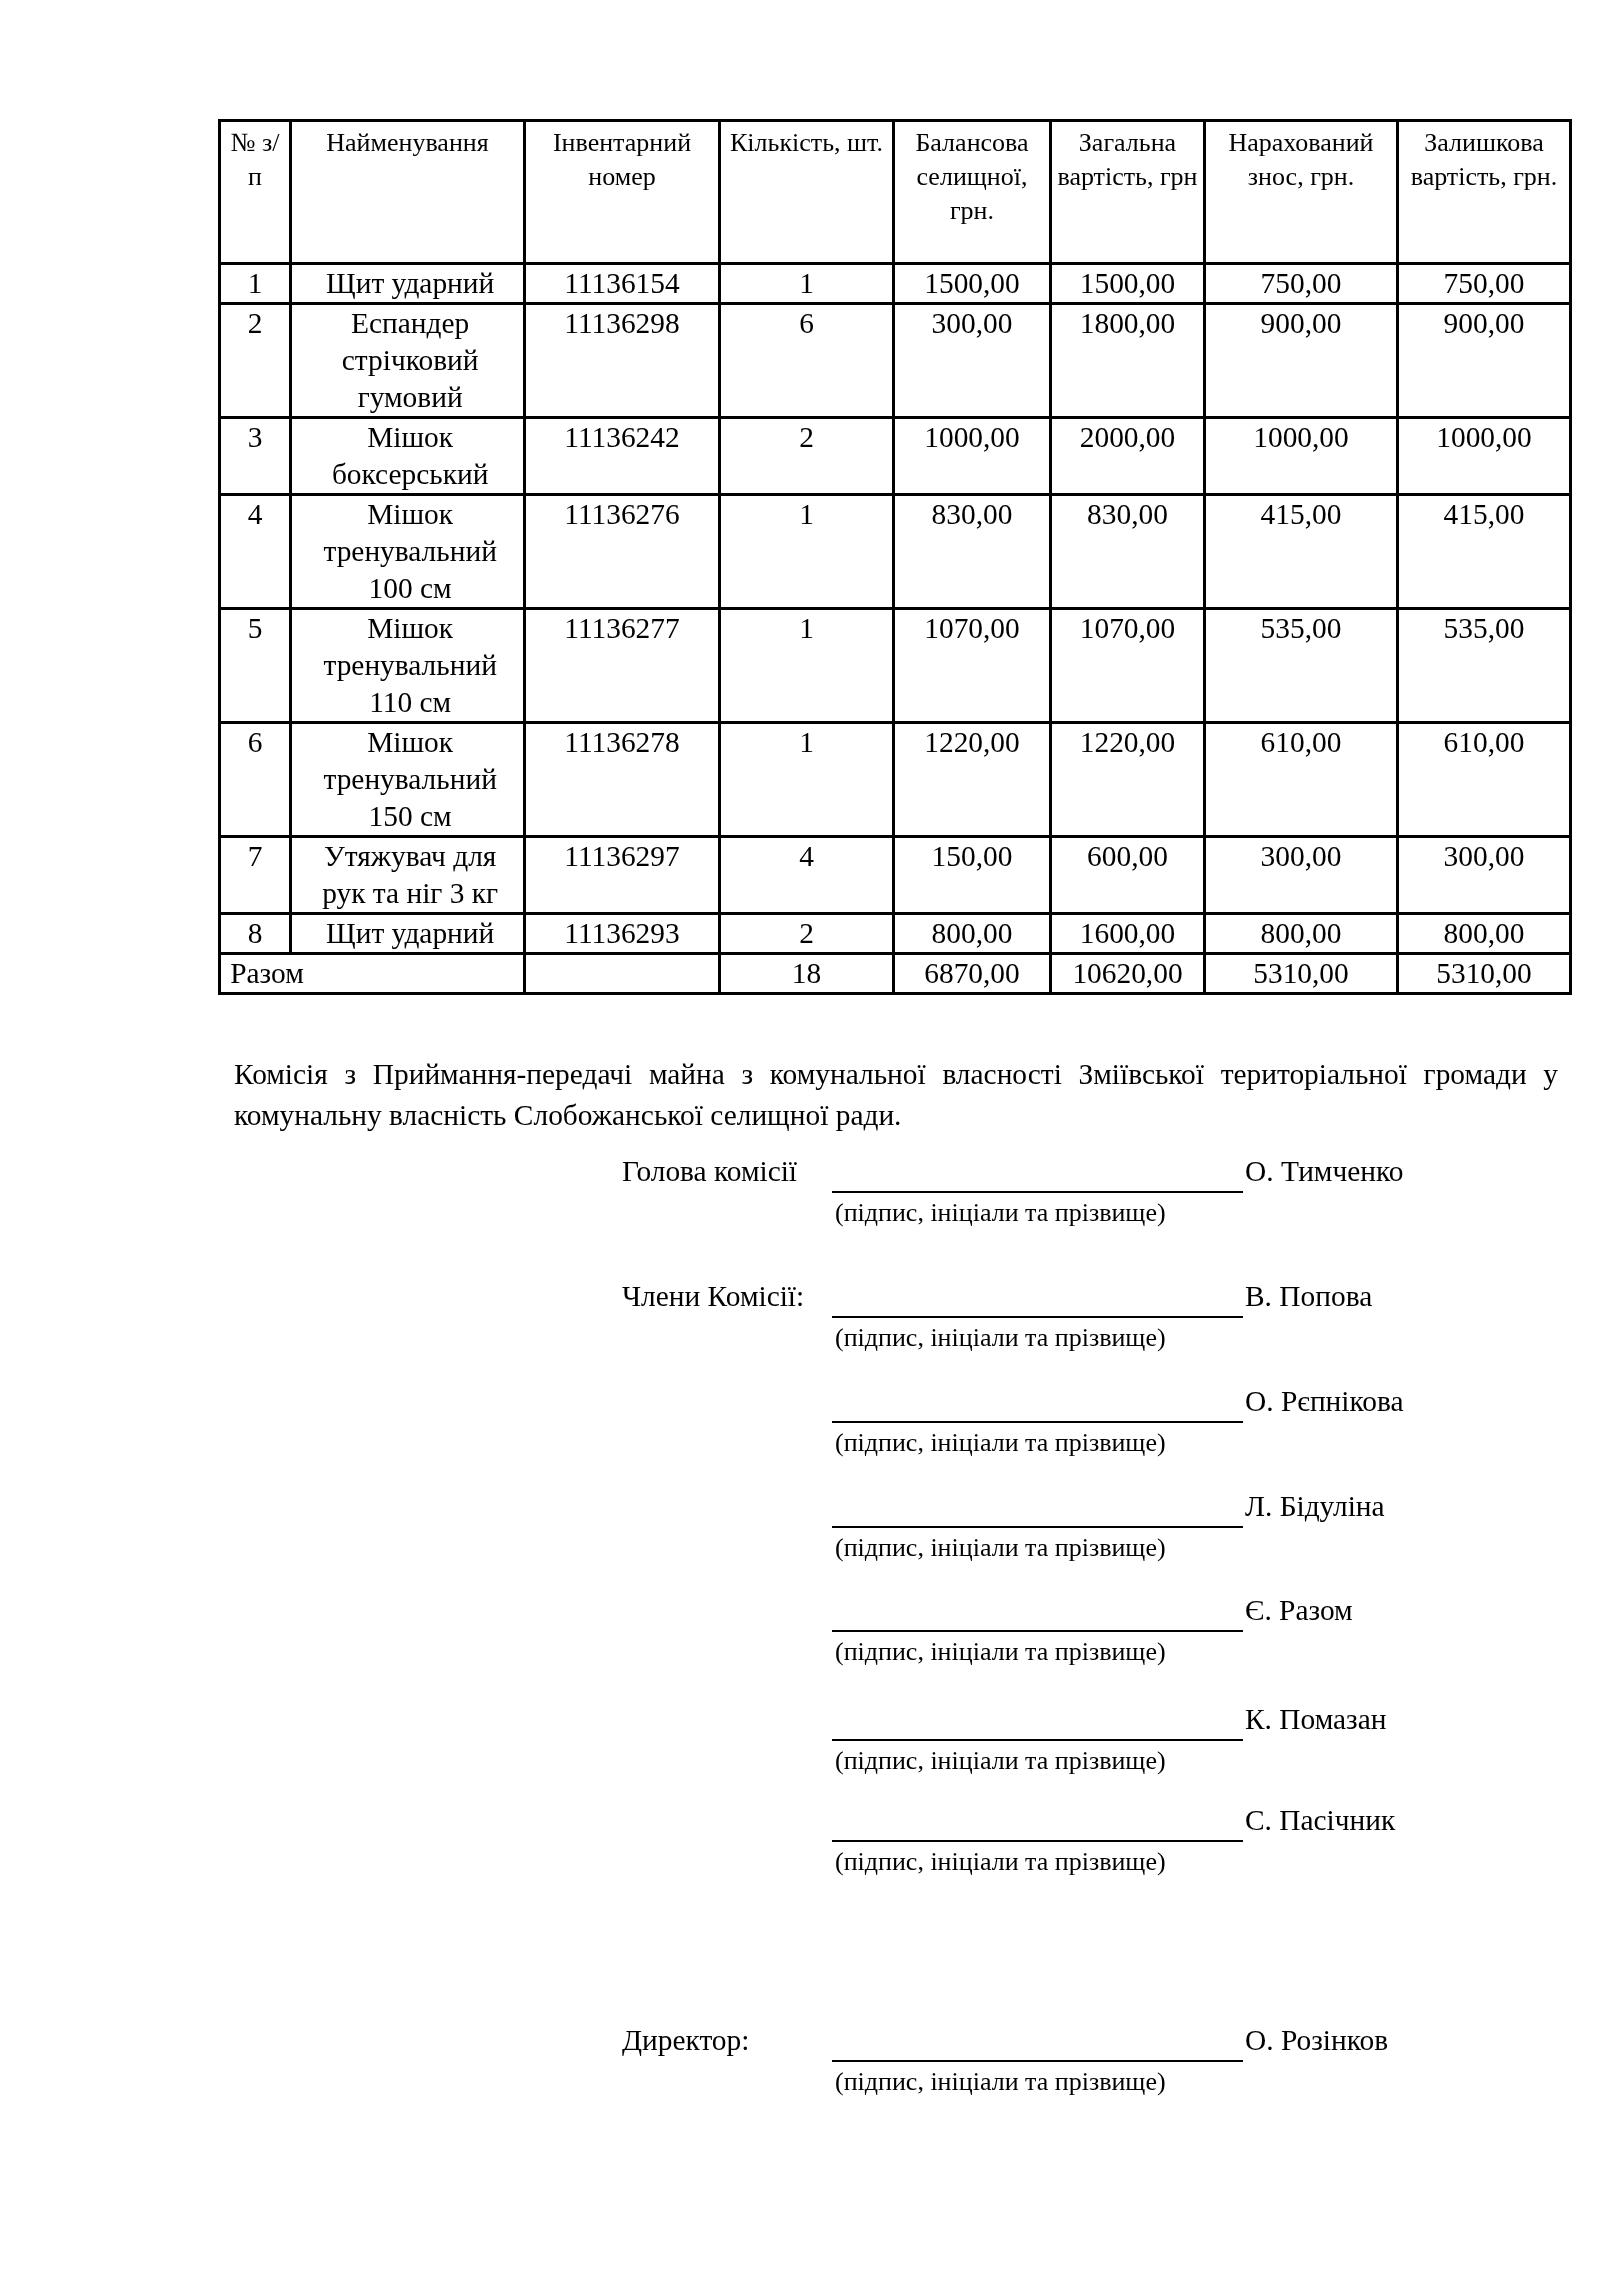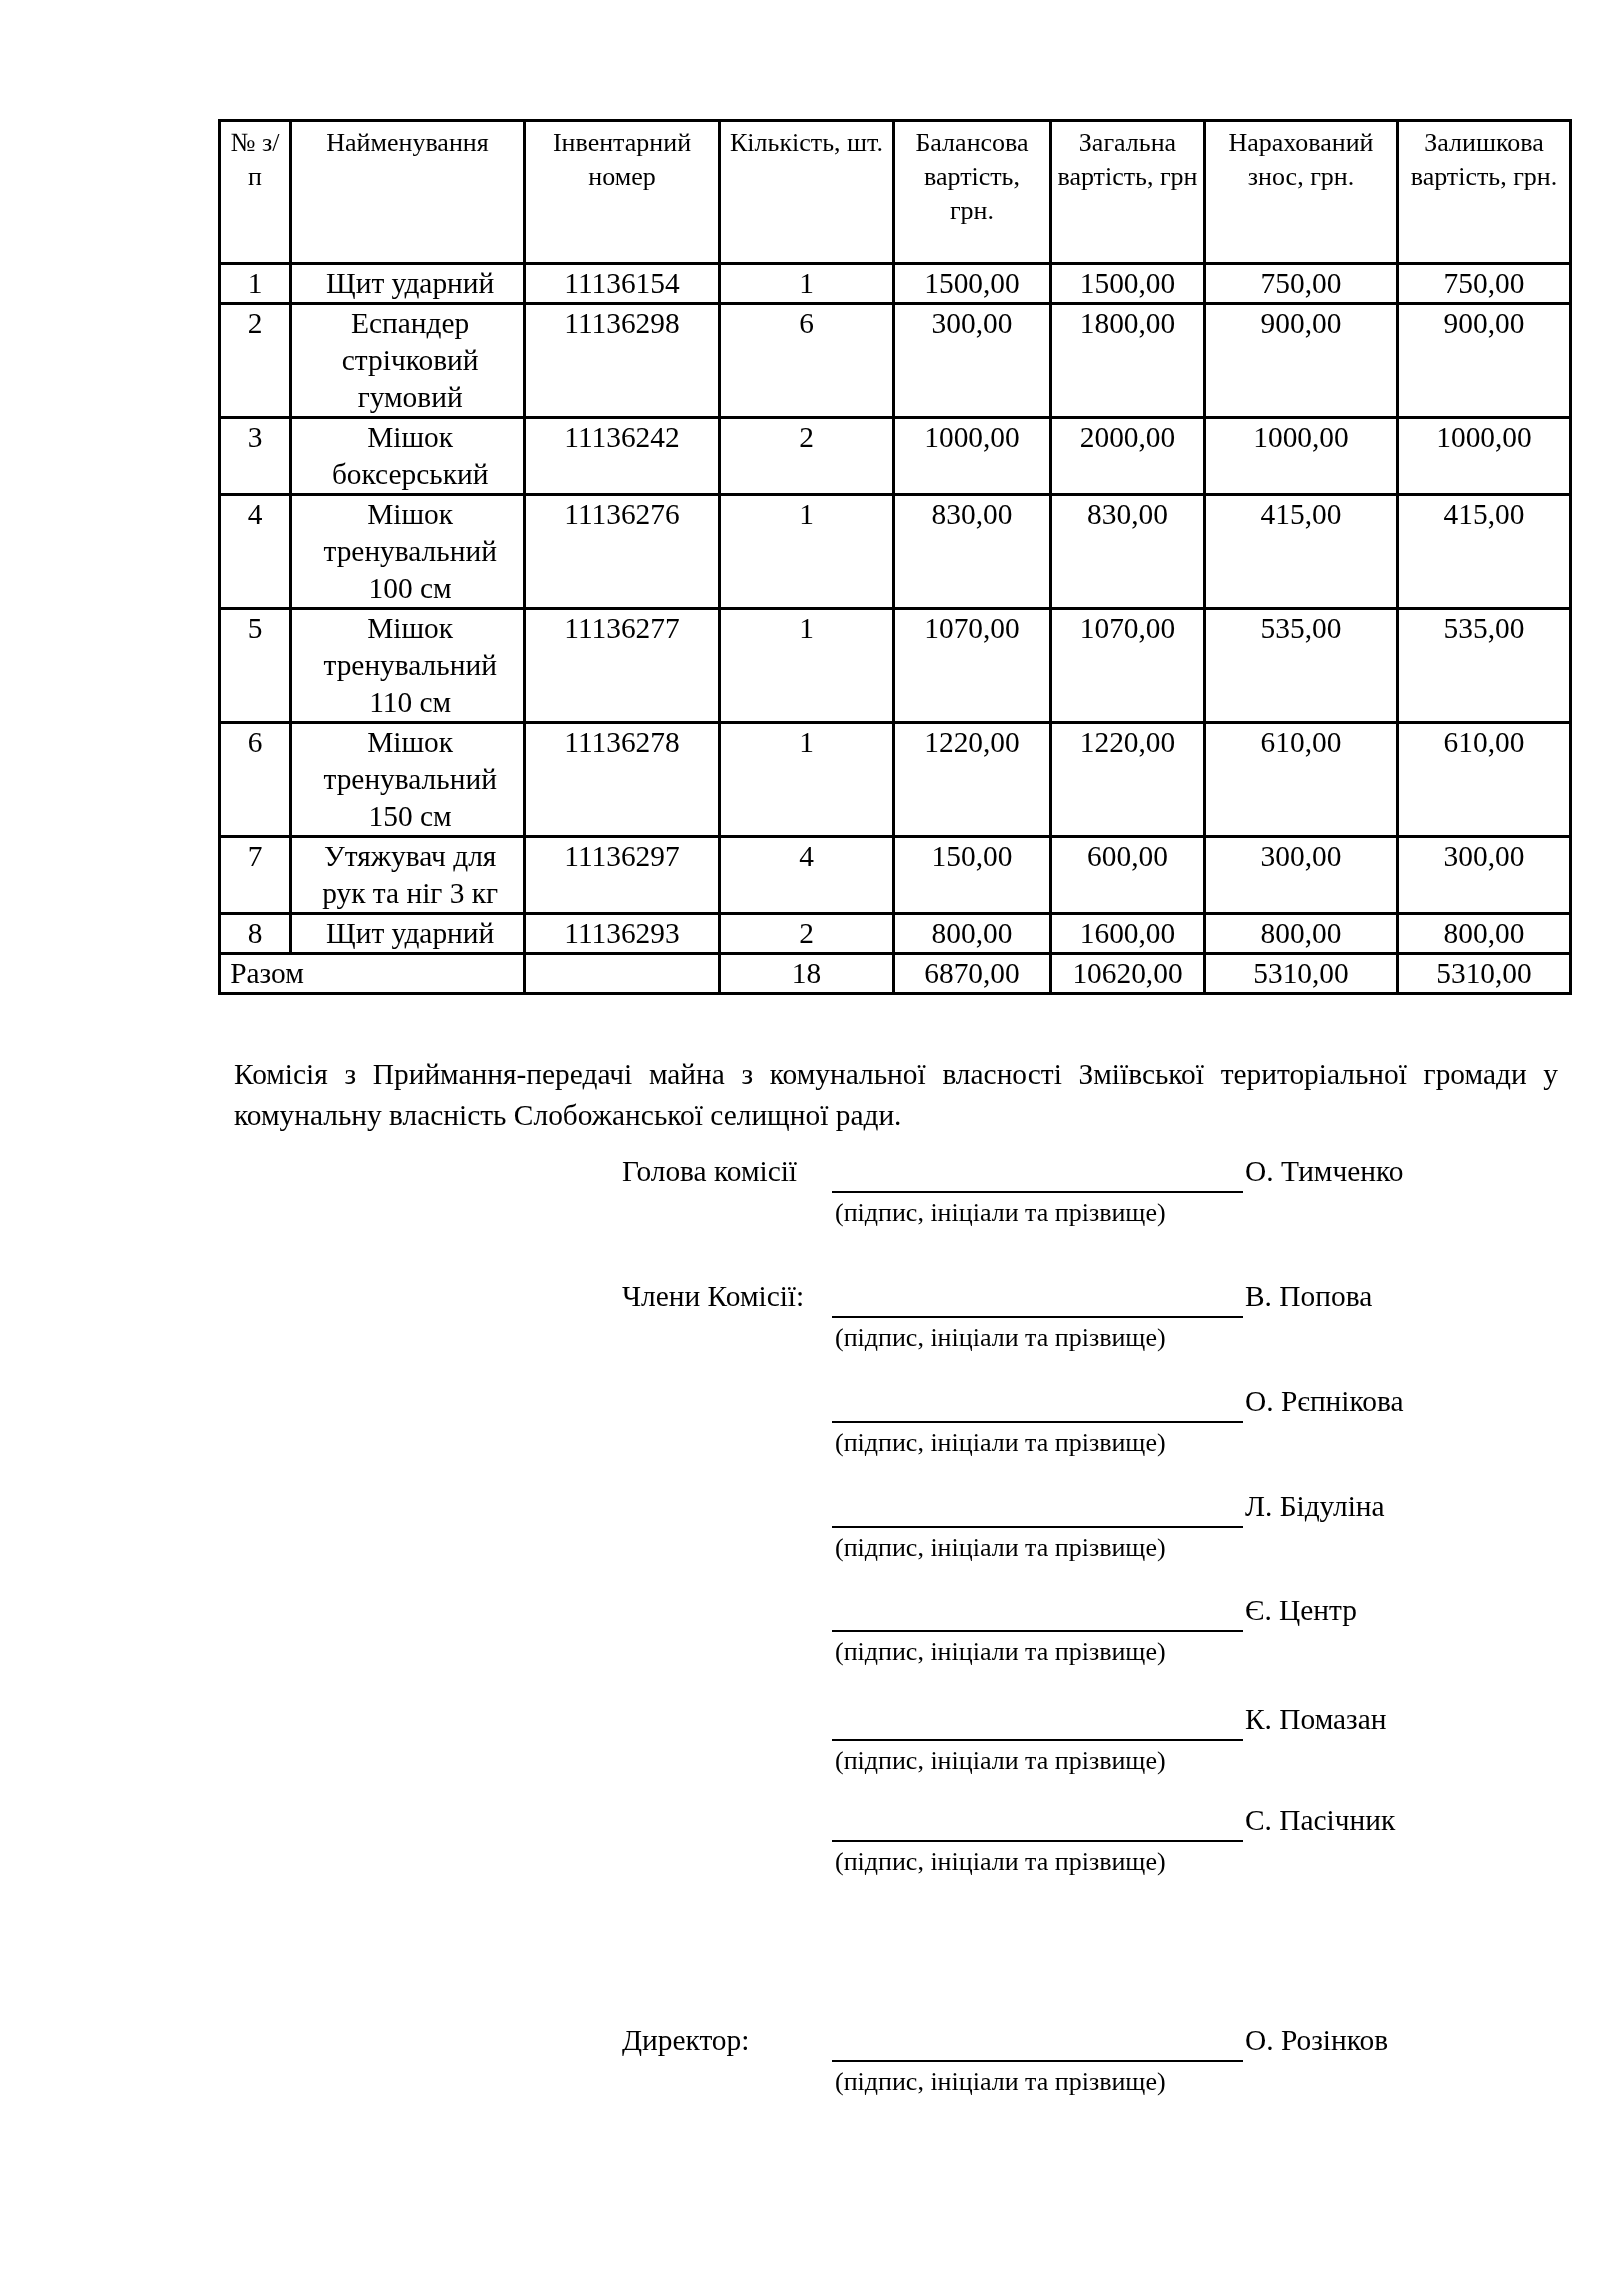--- a/index.html
+++ b/index.html
@@ -68,21 +68,21 @@
       <col style="width:154px">
       <col style="width:193px">
       <col style="width:173px">
     </colgroup>
     <thead>
       <tr>
         <th>№ з/п</th>
         <th>Найменування</th>
         <th>Інвентарний номер</th>
         <th>Кількість, шт.</th>
-        <th>Балансова вартість, грн.</th>
+        <th>Балансова селищної, грн.</th>
         <th>Загальна вартість, грн</th>
         <th>Нарахований знос, грн.</th>
         <th>Залишкова вартість, грн.</th>
       </tr>
     </thead>
     <tbody id="inv-body">
         <tr style="height: 37px;">
           <td class="c">1</td>
           <td class="name">Щит ударний</td>
           <td class="c">11136154</td>
@@ -199,21 +199,21 @@
       </div>
       <div class="sig" style="top: 1487px; padding-left: 48px;">
         <span class="role"></span>
         <span class="line"></span>
         <span class="person">Л. Бідуліна</span>
         <span class="hint">(підпис, ініціали та прізвище)</span>
       </div>
       <div class="sig" style="top: 1591px;">
         <span class="role"></span>
         <span class="line"></span>
-        <span class="person">Є. Центр</span>
+        <span class="person">Є. Разом</span>
         <span class="hint">(підпис, ініціали та прізвище)</span>
       </div>
       <div class="sig" style="top: 1700px;">
         <span class="role"></span>
         <span class="line"></span>
         <span class="person">К. Помазан</span>
         <span class="hint">(підпис, ініціали та прізвище)</span>
       </div>
       <div class="sig" style="top: 1801px;">
         <span class="role"></span>

